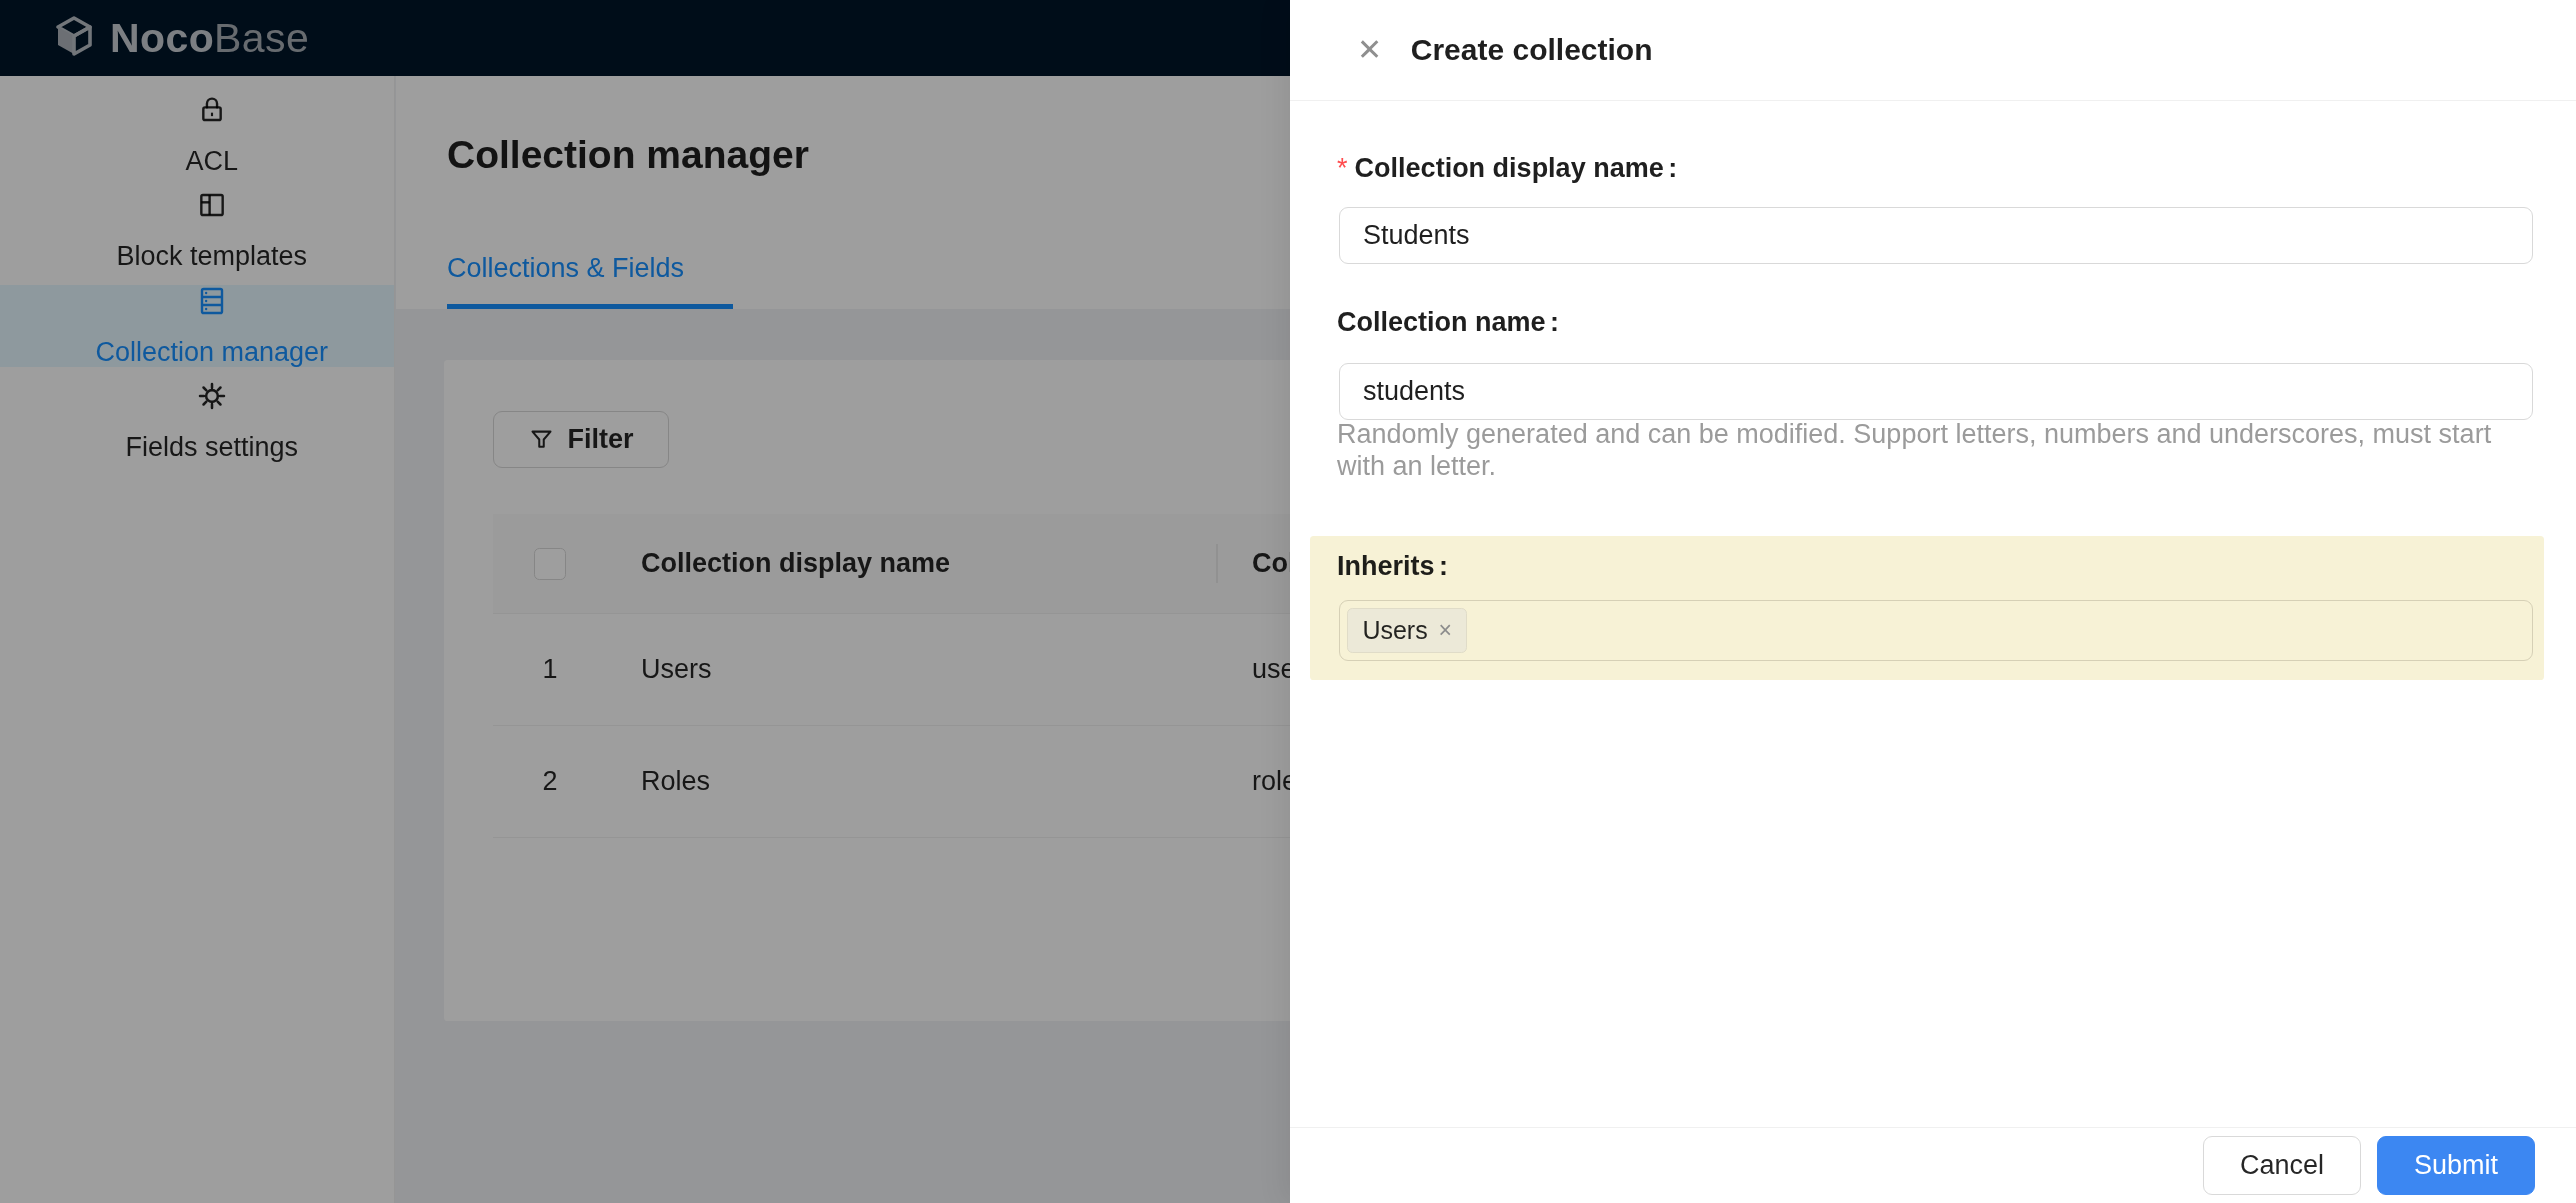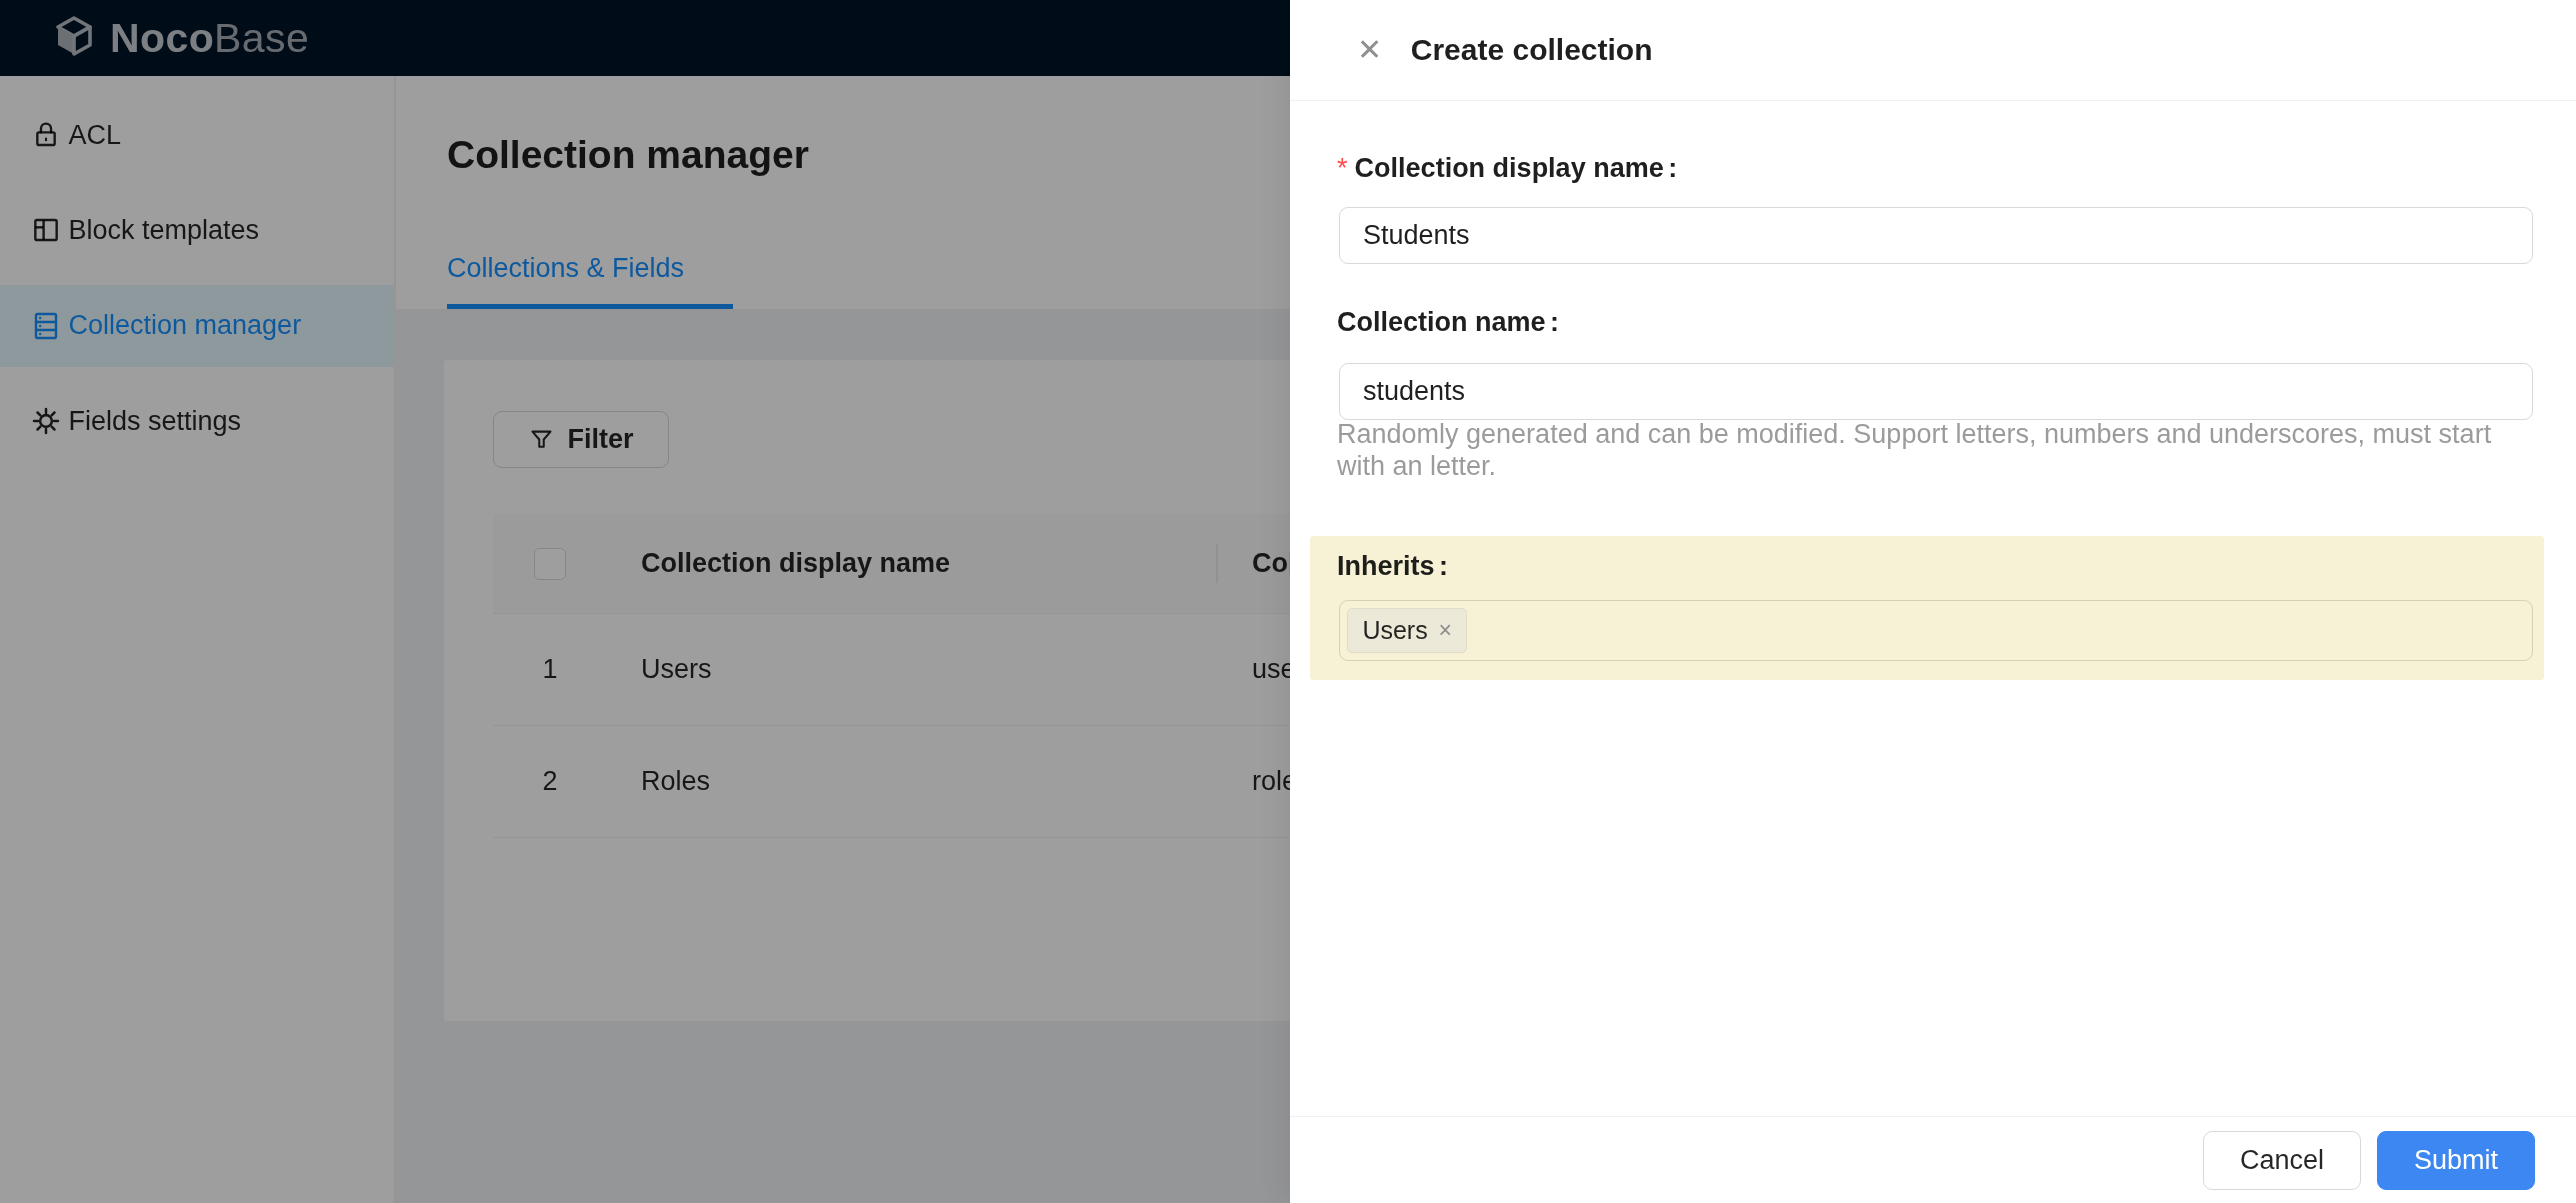--- a/index.html
+++ b/index.html
@@ -22,21 +22,21 @@
   
   .navbar{position:absolute;left:0;top:0;width:2576px;height:76px;background:var(--navbar);}
   .logo{display:flex;align-items:center;height:100%;padding-left:50px;gap:12px;}
   .logo-icon{width:48px;height:48px;}
   .brand{font-size:41px;letter-spacing:0.4px;display:flex;align-items:baseline;}
   .brand-bold{font-weight:700;color:#c9ced3;}
   .brand-light{font-weight:300;color:#a6adb4;}
 
   
   .sidebar{position:absolute;left:0;top:76px;width:395px;bottom:0;background:#fff;border-right:1.8px solid var(--border);padding-top:18px;}
-  .menu-item{height:82px;display:flex;align-items:center;padding-left:29.5px;gap:7px;margin-bottom:13.4px;font-size:27px;color:var(--text);cursor:pointer;}
+  .menu-item{height:82px;display:flex;align-items:center;padding-left:29.5px;gap:20px;margin-bottom:13.4px;font-size:27px;color:var(--text);cursor:pointer;flex-direction:column;}
   .menu-item svg{width:32px;height:32px;flex:none;}
   .menu-item.active{background:var(--selected-bg);color:var(--accent);}
 
   
   .page-header{position:absolute;left:396px;top:76px;right:0;height:233px;background:#fff;}
   .page-title{position:absolute;left:51px;top:57px;font-size:39px;font-weight:600;color:var(--text-strong);}
   .tab{position:absolute;left:51px;top:177px;font-size:27px;font-weight:500;color:var(--accent);cursor:pointer;}
   .tab-underline{position:absolute;left:51px;top:228px;width:286px;height:5.4px;background:var(--accent);}
 
   .card{position:absolute;left:444px;top:360px;width:2132px;height:661px;background:var(--card);border-radius:3.6px;}
@@ -68,21 +68,21 @@
   .text-input{position:absolute;left:49px;width:1194px;height:57px;border:1.8px solid var(--input-border);border-radius:9px;
     padding:0 23px;font-size:27px;color:var(--text-strong);background:#fff;outline:none;font-family:inherit;margin-top:8px;}
   .helper{position:absolute;left:47px;top:418px;width:1187px;font-size:27px;line-height:32px;color:var(--helper-text);}
 
   .highlight-block{position:absolute;left:19.6px;top:536px;width:1234px;height:144px;background:var(--highlight-bg);border-radius:3.6px;}
   .inherits-label{top:551px;}
   .inherits-select{position:absolute;left:49px;top:600px;width:1194px;height:61px;border:1.8px solid var(--highlight-border);border-radius:9px;display:flex;align-items:center;padding-left:7.1px;cursor:text;}
   .tag{height:45px;display:inline-flex;align-items:center;gap:10.7px;padding:0 14.3px;background:var(--tag-bg);border:1.8px solid var(--tag-border);border-radius:5.4px;font-size:25px;color:var(--text);}
   .tag-close{color:#8c8c8c;font-size:23px;line-height:1;cursor:pointer;}
 
-  .drawer-footer{position:absolute;left:0;right:0;bottom:0;height:87px;border-top:1.8px solid var(--border);
+  .drawer-footer{position:absolute;left:0;right:0;bottom:0;height:76px;border-top:1.8px solid var(--border);
     display:flex;align-items:center;justify-content:flex-end;gap:16px;padding-right:41px;background:#fff;}
   .btn{height:59px;padding:0 36px;border-radius:9px;font-size:27px;display:inline-flex;align-items:center;justify-content:center;cursor:pointer;font-family:inherit;}
   .btn-cancel{background:#fff;border:1.8px solid var(--input-border);color:var(--text);}
   .btn-submit{background:var(--submit-bg);border:1.8px solid var(--submit-bg);color:#fff;}
 </style>
 </head>
 <body>
 
 <header class="navbar">
   <div class="logo">

